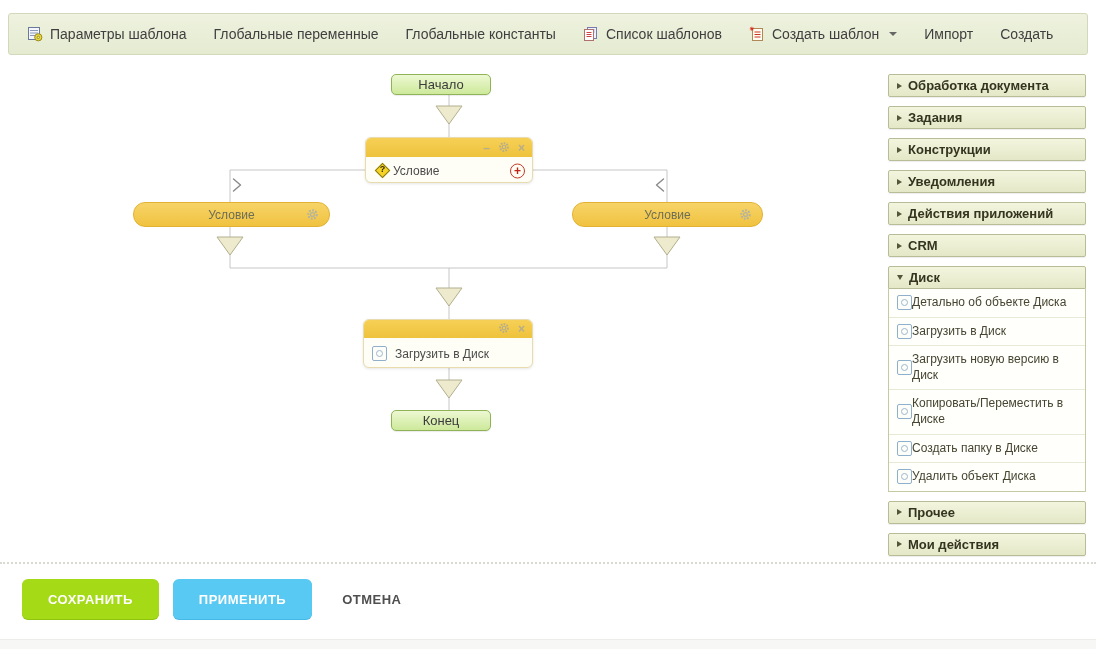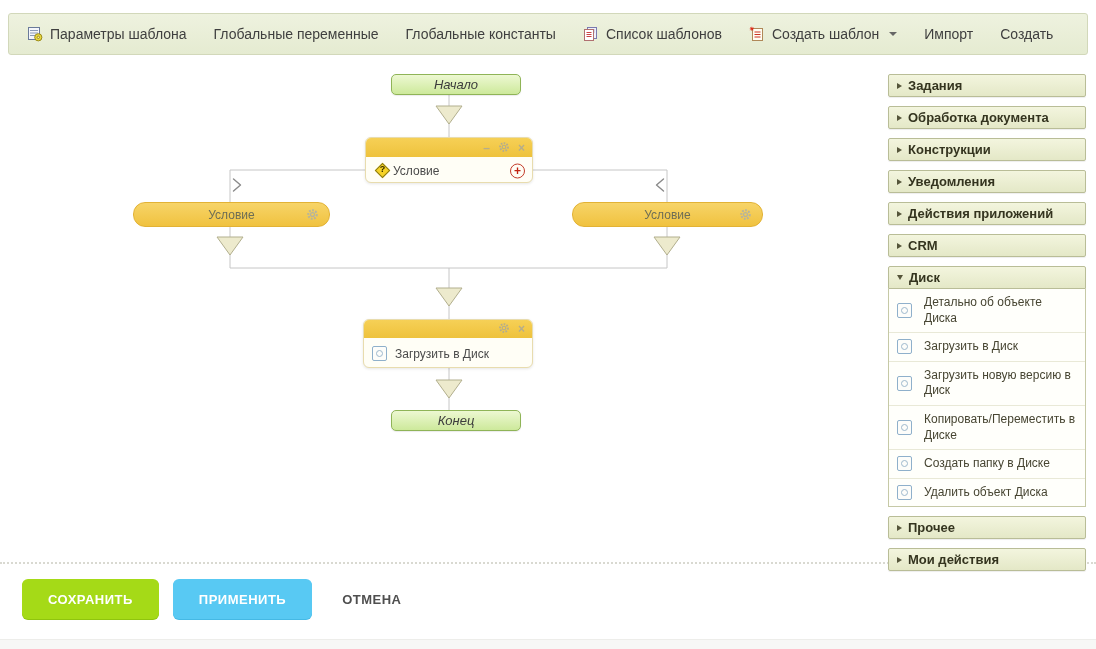--- a/index.html
+++ b/index.html
@@ -11,23 +11,23 @@
     background:linear-gradient(#eef2df,#e5ebd1); border:1px solid #d2d8ba; border-radius:3px;
     display:flex; align-items:center; padding:0 18px; gap:27px; }
   .tb-item { display:flex; align-items:center; gap:7px; font-size:14px; color:#3f3f3f; cursor:pointer; white-space:nowrap; }
   .tb-item svg { display:block; }
   .tb-caret { width:0; height:0; border-left:4px solid transparent; border-right:4px solid transparent; border-top:4px solid #666; margin-left:3px; }
 
   
   .flow-svg { position:absolute; left:0; top:0; z-index:1; pointer-events:none; }
 
   
-  .node-terminal { position:absolute; z-index:2; width:130px; height:21px; border:1px solid #8fb457; border-radius:5px;
+  .node-terminal { position:absolute; z-index:2; width:100px; height:21px; border:1px solid #8fb457; border-radius:5px;
     background:linear-gradient(#edf8d2,#cde99b); font-size:13px; color:#3c3c3c; text-align:center; line-height:19px; cursor:pointer;
-    box-shadow:0 1px 1px rgba(0,0,0,.08);font-style:italic; }
+    box-shadow:0 1px 1px rgba(0,0,0,.08); }
   .activity { position:absolute; z-index:2; background:#fffef6; border:1px solid #e8dcae; border-radius:6px;
     box-shadow:0 1px 3px rgba(0,0,0,.10); overflow:hidden; }
   .activity-header { background:linear-gradient(#f6d056,#eec23c); display:flex; align-items:center; justify-content:flex-end;
     gap:8px; padding:0 7px; }
   .hdr-ic { color:#b5ad8c; font-size:12px; line-height:1; cursor:pointer; font-weight:bold; }
   .activity-body { display:flex; align-items:center; padding:0 8px; position:relative; }
   .act-label { font-size:12px; color:#4a4a4a; }
   .diamond { position:relative; width:11px; height:11px; margin:0 5px 0 3px; }
   .diamond::before { content:''; position:absolute; inset:0; background:#f6d327; border:1px solid #8a7a10; transform:rotate(45deg); }
   .diamond span { position:absolute; left:0; top:-1px; width:11px; text-align:center; font-size:9px; font-weight:bold; color:#332a00; z-index:1; }
@@ -42,21 +42,21 @@
 
   
   .sidebar { position:absolute; left:888px; top:74px; width:198px; z-index:2; }
   .sb-header { height:23px; background:linear-gradient(#f3f5de,#e4e8c7); border:1px solid #b9bd97; border-radius:2px;
     box-shadow:0 1px 1px rgba(0,0,0,.07); display:flex; align-items:center; padding:0 8px; margin-bottom:9px;
     font-size:13px; font-weight:bold; color:#34341f; cursor:pointer; }
   .caret-r { width:0; height:0; border-top:3.5px solid transparent; border-bottom:3.5px solid transparent; border-left:5px solid #55553a; margin-right:6px; }
   .caret-d { width:0; height:0; border-left:3.5px solid transparent; border-right:3.5px solid transparent; border-top:5px solid #55553a; margin-right:6px; }
   .sb-open { margin-bottom:0; border-bottom-left-radius:0; border-bottom-right-radius:0; }
   .sb-panel { border:1px solid #c6c9a6; border-top:none; background:#fffffb; margin-bottom:9px; }
-  .sb-item { display:flex; align-items:center; gap:12px; padding:6px 8px; border-top:1px solid #e9e9d7; cursor:pointer; }
+  .sb-item { display:flex; align-items:center; gap:0; padding:6px 8px; border-top:1px solid #e9e9d7; cursor:pointer; }
   .sb-item:first-child { border-top:none; }
   .sb-item-label { font-size:12px; color:#474532; line-height:1.3; }
 
   
   .footer { position:absolute; left:0; top:562px; width:1096px; border-top:2px dotted #d9d9d1; padding:15px 12px 0 22px;
     display:flex; align-items:center; gap:14px; background:#fff; }
   .btn { height:40px; border:none; border-radius:6px; font-family:inherit; font-size:13px; font-weight:bold; color:#fff;
     letter-spacing:.5px; padding:0 26px; cursor:pointer; }
   .btn-save { background:#a5da17; box-shadow:0 1px 0 #8fc40e; }
   .btn-apply { background:#58c9f3; box-shadow:0 1px 0 #45b9e5; }
@@ -191,25 +191,25 @@
       <span class="sq-icon"></span>
       <span class="act-label">Загрузить в Диск</span>
     </div>
   </div>
 
   <div class="node-terminal" style="left:391px; top:410px;">Конец</div>
 
   <div class="sidebar">
     <div class="sb-header">
       <span class="caret-r"></span>
+      <span>Обработка документа</span>
+    </div>
+    <div class="sb-header">
+      <span class="caret-r"></span>
       <span>Задания</span>
-    </div>
-    <div class="sb-header">
-      <span class="caret-r"></span>
-      <span>Обработка документа</span>
     </div>
     <div class="sb-header">
       <span class="caret-r"></span>
       <span>Конструкции</span>
     </div>
     <div class="sb-header">
       <span class="caret-r"></span>
       <span>Уведомления</span>
     </div>
     <div class="sb-header">

